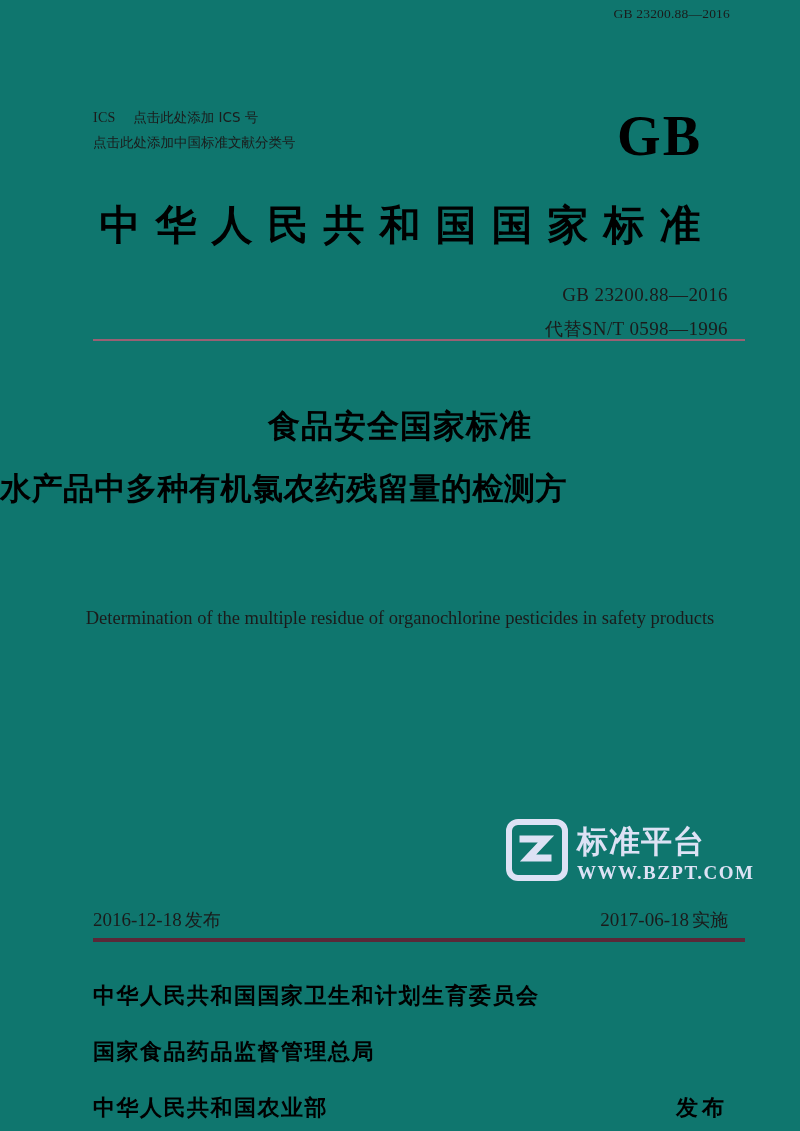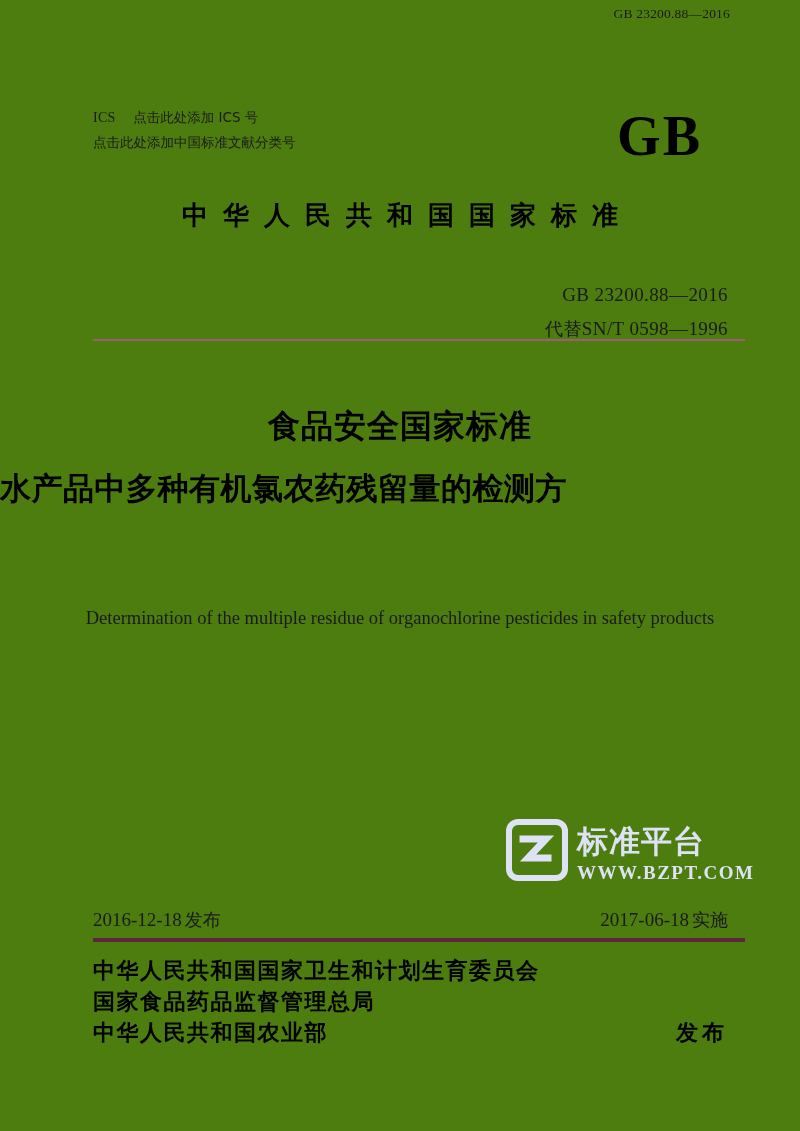--- a/index.html
+++ b/index.html
@@ -9,21 +9,21 @@
   }
   body {
     font-family: "Liberation Sans", "DejaVu Sans", sans-serif;
     color: #111111;
   }
 
   #page {
     position: relative;
     width: 800px;
     height: 1131px;
-    background: #4d7c0f;
+    background: #0f766e;
     overflow: hidden;
     box-sizing: border-box;
   }
 
   
   .running-head {
     position: absolute;
     top: 6px;
     right: 70px;
     font-family: "Liberation Serif", "DejaVu Serif", serif;
@@ -70,21 +70,21 @@
   }
 
   
   .banner {
     position: absolute;
     left: 0;
     right: 0;
     top: 198px;
     text-align: center;
     font-family: "DejaVu Sans", sans-serif;
-    font-size: 26px;
+    font-size: 41px;
     font-weight: 700;
     letter-spacing: 15px;
     text-indent: 15px;
     color: #000000;
     white-space: nowrap;
   }
 
   
   .std-numbers {
     position: absolute;
@@ -252,20 +252,21 @@
   }
   .issuer-row {
     position: relative;
     font-family: "DejaVu Sans", sans-serif;
     font-size: 22px;
     font-weight: 700;
     color: #000000;
     letter-spacing: 1.5px;
     line-height: 1.42;
     white-space: nowrap;
+    margin-top: 25px;
   }
   .issue-verb {
     position: absolute;
     right: 0;
     top: 0;
     font-family: "DejaVu Sans", sans-serif;
     font-size: 22px;
     font-weight: 700;
     letter-spacing: 4px;
     color: #000000;

